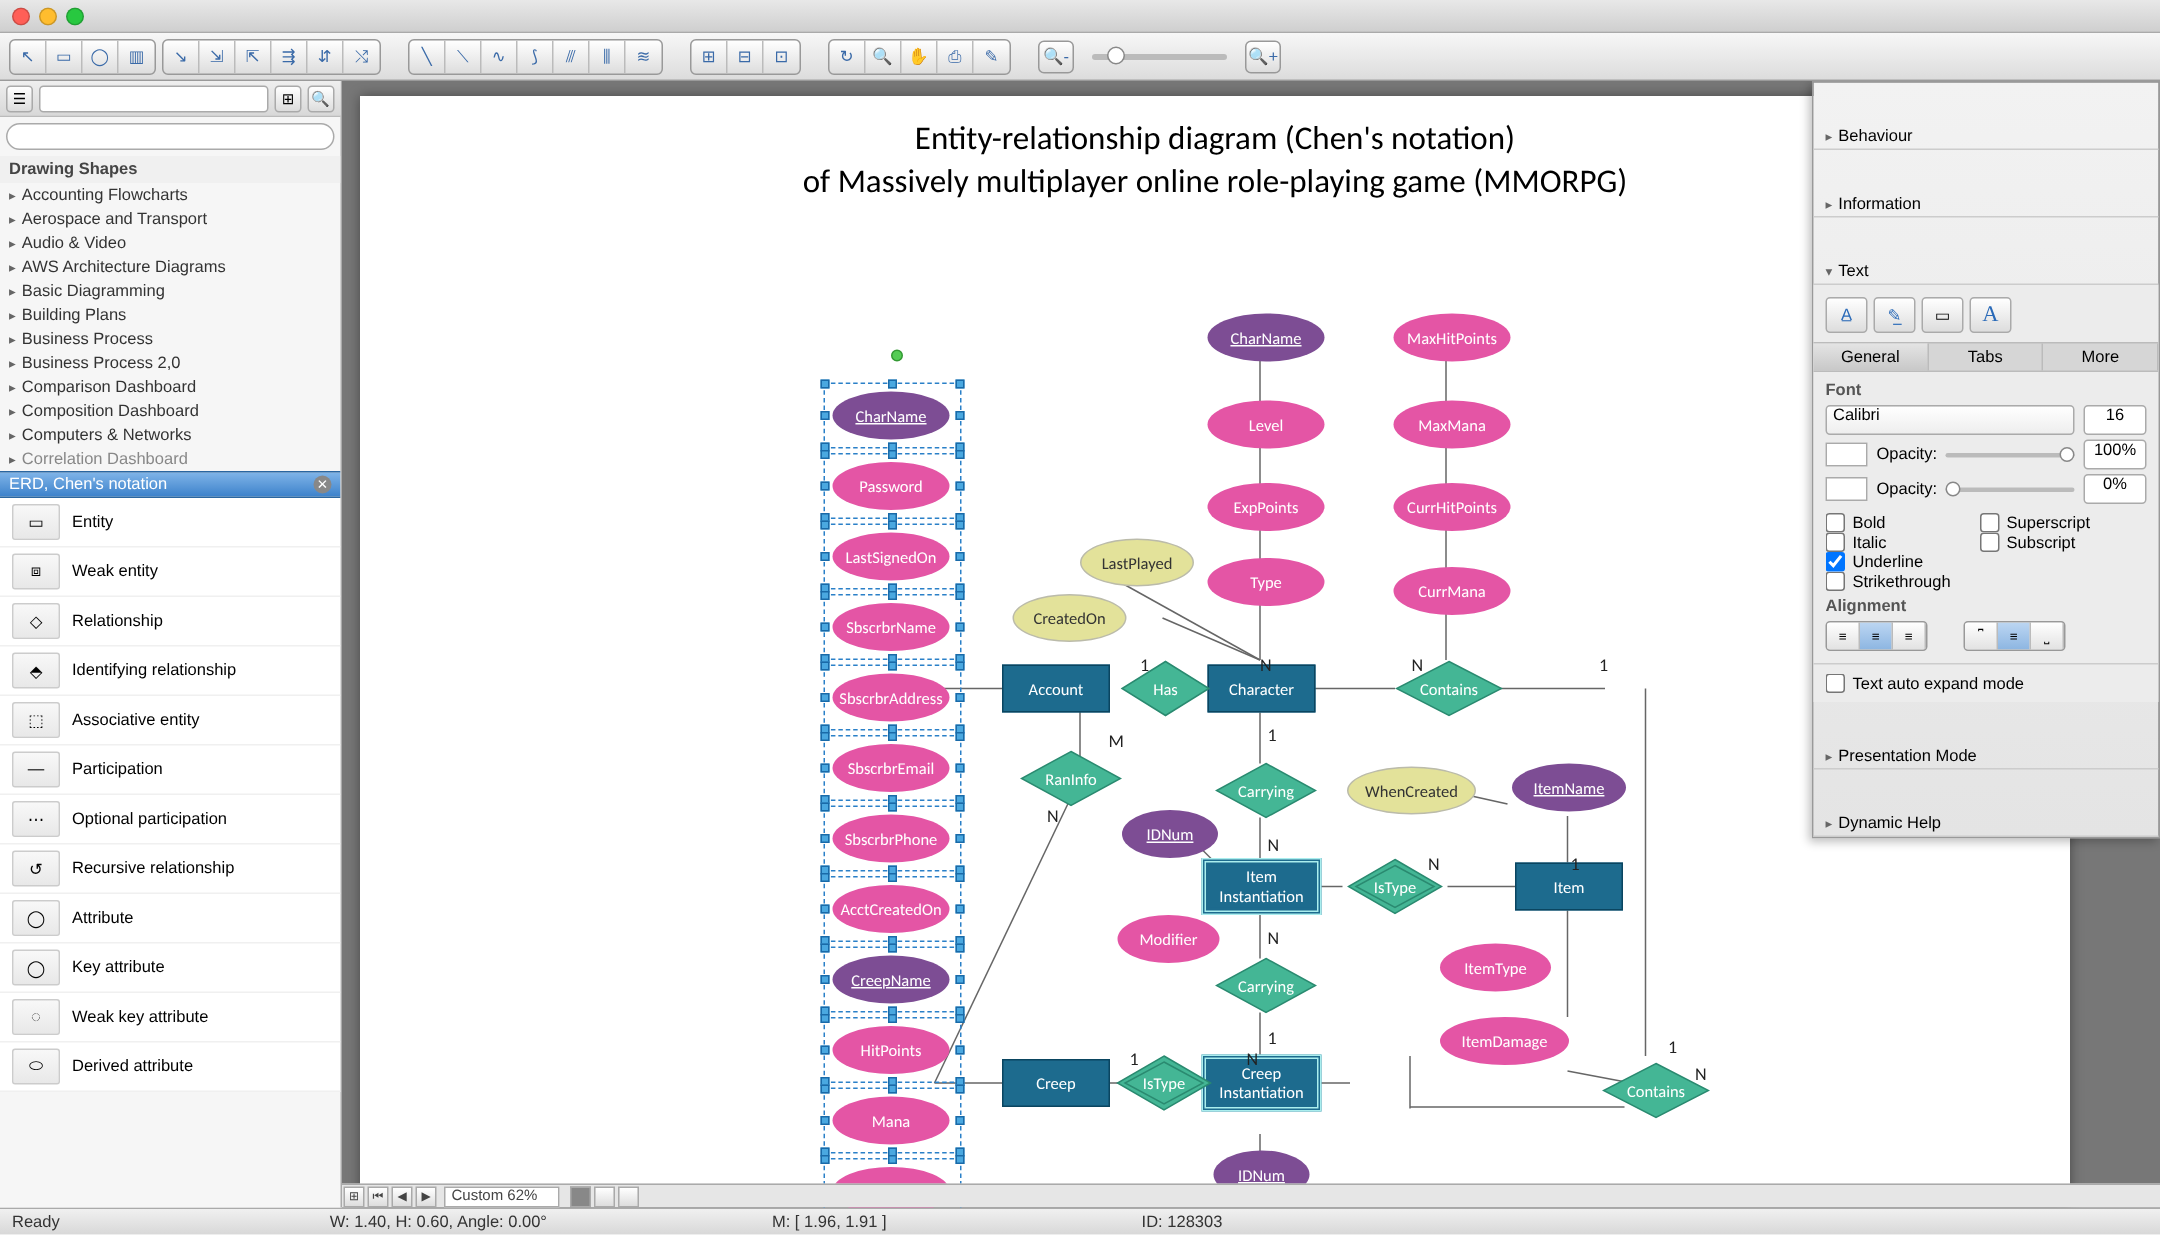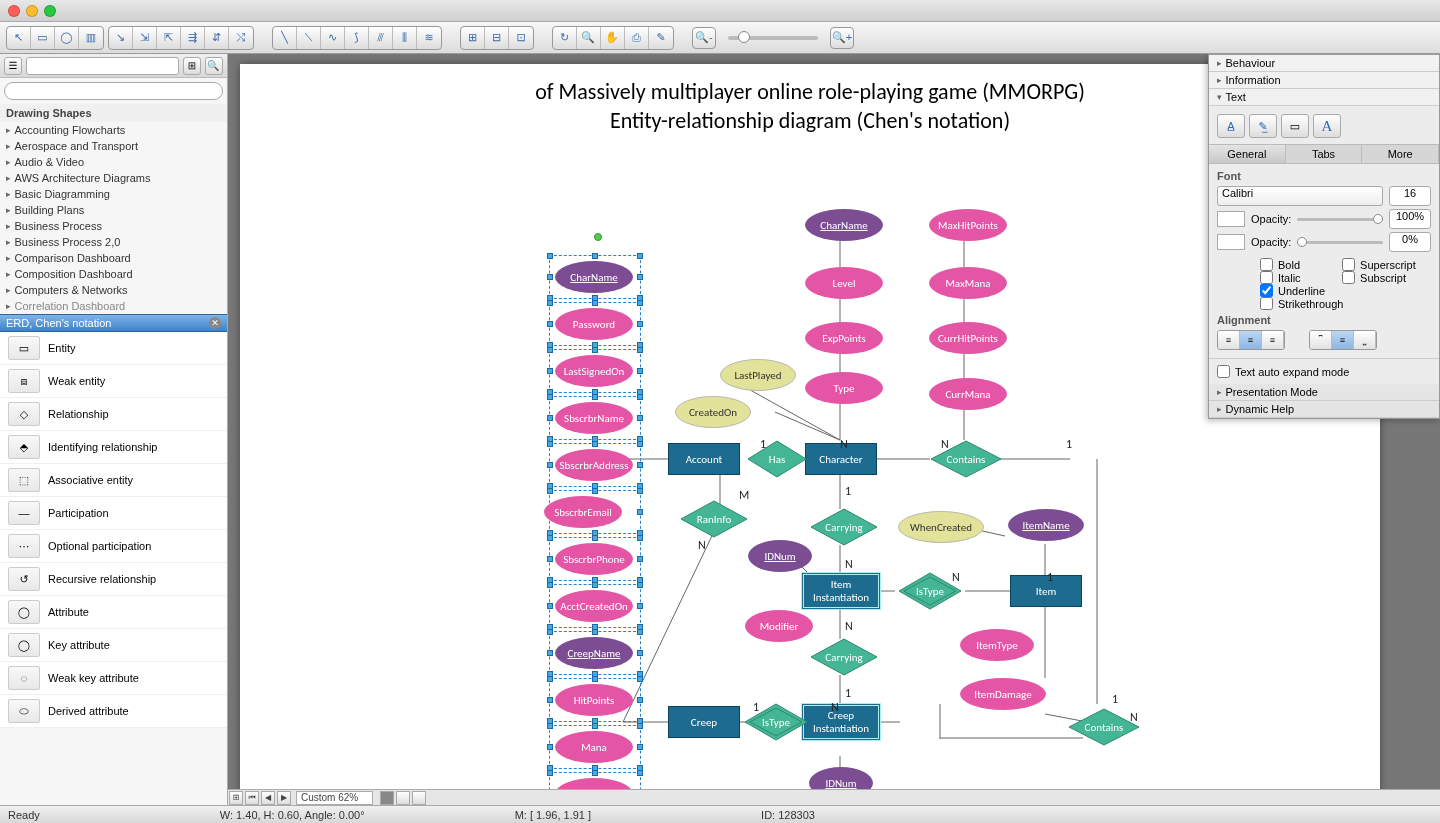--- a/index.html
+++ b/index.html
@@ -56,35 +56,35 @@
 .weak-ent { width:80px; height:38px; background:#1d6b8e; color:#fff; border:3px double #aee; box-shadow: inset 0 0 0 2px #1d6b8e; }
 .rel { width:60px; height:38px; display:flex; justify-content:center; }
 .rel svg { position:absolute; width:100%; height:100%; }
 .rel span { position:relative; z-index:1; color:#fff; }
 .card { position:absolute; font-size:12px; font-family:Calibri,sans-serif; color:#222; }
 .selbox { position:absolute; border:1px dashed #2a80c8; }
 .selbox .handle { position:absolute; width:6px; height:6px; background:#4aa8e0; border:1px solid #1a6aa8; }
 
 
 .insp { position:absolute; right:0; top:0; width:232px; background:linear-gradient(#f2f2f2,#e4e4e4); border:1px solid #999; box-shadow:-2px 2px 6px rgba(0,0,0,.25); font-size:11px; }
-.insp-sec { padding:2px 8px; border-bottom:1px solid #ccc; display:flex; align-items:center; gap:4px; cursor:default; }
+.insp-sec { padding:2px 8px; border-bottom:1px solid #ccc; display:flex; align-items:center; gap:4px; cursor:default;margin-top:28px; }
 .insp-sec::before { content:"▸"; font-size:9px; color:#666; }
 .insp-sec.open::before { content:"▾"; }
 .insp-body { background:#ececec; padding:6px 8px; }
 .insp-toolbar { display:flex; gap:4px; padding:2px 0 6px; }
 .insp-tool { width:28px; height:24px; border:1px solid #aaa; border-radius:3px; background:linear-gradient(#fff,#ddd); display:flex; align-items:center; justify-content:center; }
 .insp-tabs { display:flex; gap:0; margin:0 -8px 6px; background:#d6d6d6; border-top:1px solid #bbb; border-bottom:1px solid #bbb; }
 .insp-tab { flex:1; text-align:center; padding:3px 0; border-right:1px solid #bbb; }
 .insp-tab.active { background:linear-gradient(#e4e4e4,#c8c8c8); font-weight:500; }
 .insp-label { color:#555; font-weight:bold; margin:4px 0; }
 .insp-row { display:flex; align-items:center; gap:6px; margin:3px 0; }
 .insp-select { flex:1; height:20px; border:1px solid #aaa; border-radius:3px; background:linear-gradient(#fff,#eee); padding:0 4px; }
 .insp-num { width:42px; height:20px; border:1px solid #aaa; border-radius:3px; background:#fff; text-align:center; }
 .insp-chk { display:flex; align-items:center; gap:5px; width:48%; }
-.insp-chkgrid { display:flex; flex-wrap:wrap;margin-left:43px; }
+.insp-chkgrid { display:flex; flex-wrap:wrap; }
 .align-grp { display:flex; border:1px solid #999; border-radius:3px; overflow:hidden; }
 .align-btn { width:22px; height:18px; border-right:1px solid #bbb; background:linear-gradient(#fff,#e2e2e2); display:flex; align-items:center; justify-content:center; font-size:9px; }
 .align-btn.active { background:linear-gradient(#bcd6f2,#8db6e2); }
 .swatch { width:28px; height:16px; border:1px solid #aaa; background:#fff; }
 .mini-slider { flex:1; height:3px; background:#bbb; position:relative; border-radius:2px; }
 .mini-thumb { width:10px; height:10px; border-radius:50%; background:#fff; border:1px solid #888; position:absolute; top:-4px; }
 
 
 .canvas-bottom { position:absolute; left:0; bottom:0; height:16px; width:100%; background:#e6e6e6; border-top:1px solid #aaa; display:flex; align-items:center; font-size:10px; color:#444; }
 .cb-btn { width:14px; height:14px; border:1px solid #aaa; background:linear-gradient(#fff,#ddd); margin:0 1px; display:flex; align-items:center; justify-content:center; font-size:8px; }
@@ -234,22 +234,22 @@
             <div class="shape-thumb">⬭</div>
             <span>Derived attribute</span>
           </div>
         </div>
     </div>
   </div>
 
   <div class="canvas-wrap">
     <div class="canvas">
       <div class="canvas-title">
+        <div>Entity-relationship diagram (Chen's notation)</div>
         <div>of Massively multiplayer online role-playing game (MMORPG)</div>
-        <div>Entity-relationship diagram (Chen's notation)</div>
       </div>
       <div class="diagram">
 
         <svg class="lines">
           <line x1="383" y1="395" x2="480" y2="395"></line>
           <line x1="510" y1="395" x2="565" y2="395"></line>
           <line x1="636" y1="395" x2="690" y2="395"></line>
           <line x1="720" y1="395" x2="830" y2="395"></line>
           <line x1="600" y1="376" x2="485" y2="312"></line>
           <line x1="600" y1="376" x2="535" y2="348"></line>
@@ -337,21 +337,21 @@
             <div class="selbox" style="left: 309px; top: 426px; width: 92px; height: 44px;">
               <div class="handle" style="left: calc(0% - 3px); top: calc(0% - 3px);"></div>
               <div class="handle" style="left: calc(50% - 3px); top: calc(0% - 3px);"></div>
               <div class="handle" style="left: calc(100% - 3px); top: calc(0% - 3px);"></div>
               <div class="handle" style="left: calc(0% - 3px); top: calc(50% - 3px);"></div>
               <div class="handle" style="left: calc(100% - 3px); top: calc(50% - 3px);"></div>
               <div class="handle" style="left: calc(0% - 3px); top: calc(100% - 3px);"></div>
               <div class="handle" style="left: calc(50% - 3px); top: calc(100% - 3px);"></div>
               <div class="handle" style="left: calc(100% - 3px); top: calc(100% - 3px);"></div>
             </div>
-            <div class="node attr" style="left: 304px; top: 432px;">SbscrbrEmail</div>
+            <div class="node attr" style="left: 315px; top: 432px;">SbscrbrEmail</div>
             <div class="selbox" style="left: 309px; top: 473px; width: 92px; height: 44px;">
               <div class="handle" style="left: calc(0% - 3px); top: calc(0% - 3px);"></div>
               <div class="handle" style="left: calc(50% - 3px); top: calc(0% - 3px);"></div>
               <div class="handle" style="left: calc(100% - 3px); top: calc(0% - 3px);"></div>
               <div class="handle" style="left: calc(0% - 3px); top: calc(50% - 3px);"></div>
               <div class="handle" style="left: calc(100% - 3px); top: calc(50% - 3px);"></div>
               <div class="handle" style="left: calc(0% - 3px); top: calc(100% - 3px);"></div>
               <div class="handle" style="left: calc(50% - 3px); top: calc(100% - 3px);"></div>
               <div class="handle" style="left: calc(100% - 3px); top: calc(100% - 3px);"></div>
             </div>

